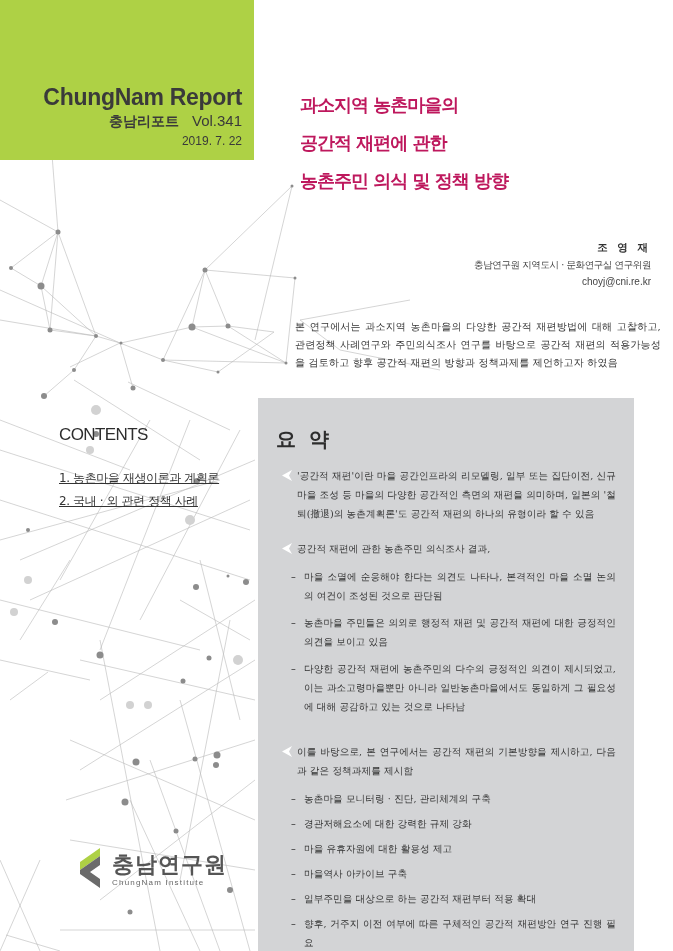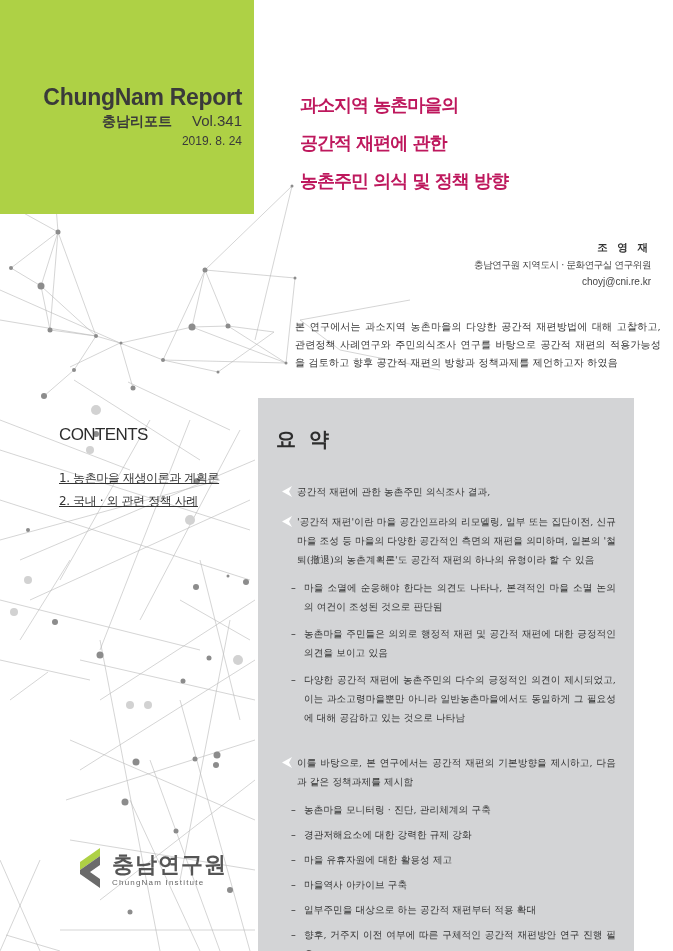--- a/index.html
+++ b/index.html
@@ -2,34 +2,34 @@
 <html><head>
   <meta charset="utf-8">
   <style>
     * { margin: 0; padding: 0; box-sizing: border-box; }
     html, body { width: 673px; height: 951px; overflow: hidden; background: #ffffff; }
     body { position: relative; font-family: "DejaVu Sans", "Liberation Sans", sans-serif; color: #333; }
 
     #network { position: absolute; left: 0; top: 0; width: 673px; height: 951px; z-index: 0; }
 
     .green-block {
-      position: absolute; left: 0; top: 0; width: 254px; height: 214px;
+      position: absolute; left: 0; top: 0; width: 254px; height: 160px;
       background: #AED145; z-index: 2;
     }
     .brand-en {
       position: absolute; right: 12px; top: 84px;
       font-family: "Liberation Sans", sans-serif; font-weight: bold;
       font-size: 23px; color: #3a3a3a; letter-spacing: -0.3px; white-space: nowrap;
     }
     .brand-ko {
       position: absolute; right: 12px; top: 112px;
       font-size: 14px; color: #3a3a3a; white-space: nowrap;
     }
     .brand-ko .ko { font-weight: bold; }
-    .brand-ko .vol { font-family: "Liberation Sans", sans-serif; font-size: 15px; font-weight: normal; margin-left: 20px; }
+    .brand-ko .vol { font-family: "Liberation Sans", sans-serif; font-size: 15px; font-weight: normal; margin-left: 13px; }
     .brand-date {
       position: absolute; right: 12px; top: 134px;
       font-family: "Liberation Sans", sans-serif; font-size: 12px; color: #3a3a3a;
     }
 
     .title {
       position: absolute; left: 300px; top: 86px; width: 373px;
       text-align: left; z-index: 2;
       font-weight: bold; color: #be185d; font-size: 18px; line-height: 38px;
       letter-spacing: -1px;
@@ -213,21 +213,21 @@
     <circle cx="28" cy="580" r="4"></circle>
       <circle cx="90" cy="450" r="4"></circle>
   </g>
 </svg>
 
 <div class="green-block">
   <div class="brand-en">ChungNam Report</div>
   <div class="brand-ko">
     <span class="ko">충남리포트</span><span class="vol">Vol.341</span>
   </div>
-  <div class="brand-date">2019. 8. 24</div>
+  <div class="brand-date">2019. 7. 22</div>
 </div>
 
 <div class="title">
   <div>과소지역 농촌마을의</div>
   <div>공간적 재편에 관한</div>
   <div>농촌주민 의식 및 정책 방향</div>
 </div>
 
 <div class="author">
   <div class="author-name">조 영 재</div>
@@ -239,33 +239,33 @@
 
 <div class="contents">
   <div class="contents-title">CONTENTS</div>
   <div class="contents-item">1. 농촌마을 재생이론과 계획론</div>
   <div class="contents-item">2. 국내 · 외 관련 정책 사례</div>
 </div>
 
 <div class="summary">
   <div class="summary-title">요 약</div>
   <div class="summary-body">
+
+    <div class="point">
+      <svg class="arrow" viewBox="0 0 10 11">
+          <polygon points="10,0 0,5.5 10,11 7,5.5" fill="#ffffff"></polygon>
+        </svg>
+      <div class="point-text">'공간적 재편'이란 마을 공간인프라의 리모델링, 일부 또는 집단이전, 신규마을 조성 등 마을의 다양한 공간적인 측면의 재편을 의미하며, 일본의 '철퇴(撤退)의 농촌계획론'도 공간적 재편의 하나의 유형이라 할 수 있음</div>
+    </div>
 
     <div class="point" style="margin-top:16px;">
       <svg class="arrow" viewBox="0 0 10 11">
           <polygon points="10,0 0,5.5 10,11 7,5.5" fill="#ffffff"></polygon>
         </svg>
       <div class="point-text">공간적 재편에 관한 농촌주민 의식조사 결과,</div>
-    </div>
-
-    <div class="point">
-      <svg class="arrow" viewBox="0 0 10 11">
-          <polygon points="10,0 0,5.5 10,11 7,5.5" fill="#ffffff"></polygon>
-        </svg>
-      <div class="point-text">'공간적 재편'이란 마을 공간인프라의 리모델링, 일부 또는 집단이전, 신규마을 조성 등 마을의 다양한 공간적인 측면의 재편을 의미하며, 일본의 '철퇴(撤退)의 농촌계획론'도 공간적 재편의 하나의 유형이라 할 수 있음</div>
     </div>
     <div class="sub" style="margin-top:-2px;">
       <span class="dash">–</span>
       <span>마을 소멸에 순응해야 한다는 의견도 나타나, 본격적인 마을 소멸 논의의 여건이 조성된 것으로 판단됨</span>
     </div>
     <div class="sub">
       <span class="dash">–</span>
       <span>농촌마을 주민들은 의외로 행정적 재편 및 공간적 재편에 대한 긍정적인 의견을 보이고 있음</span>
     </div>
     <div class="sub">

